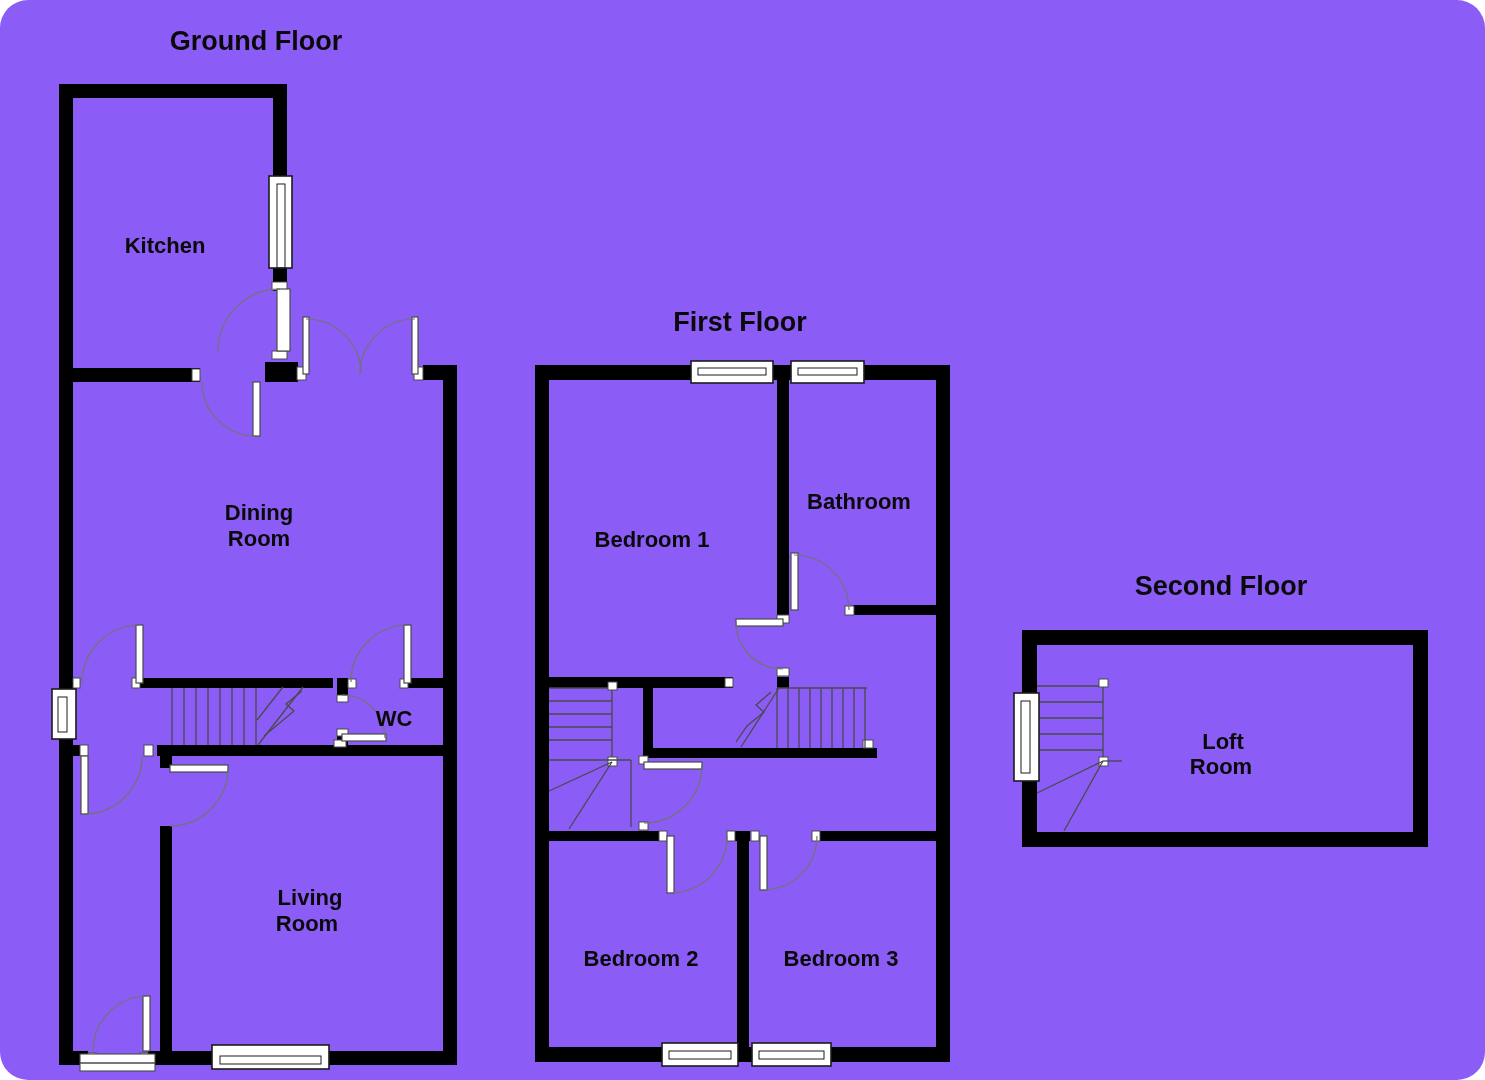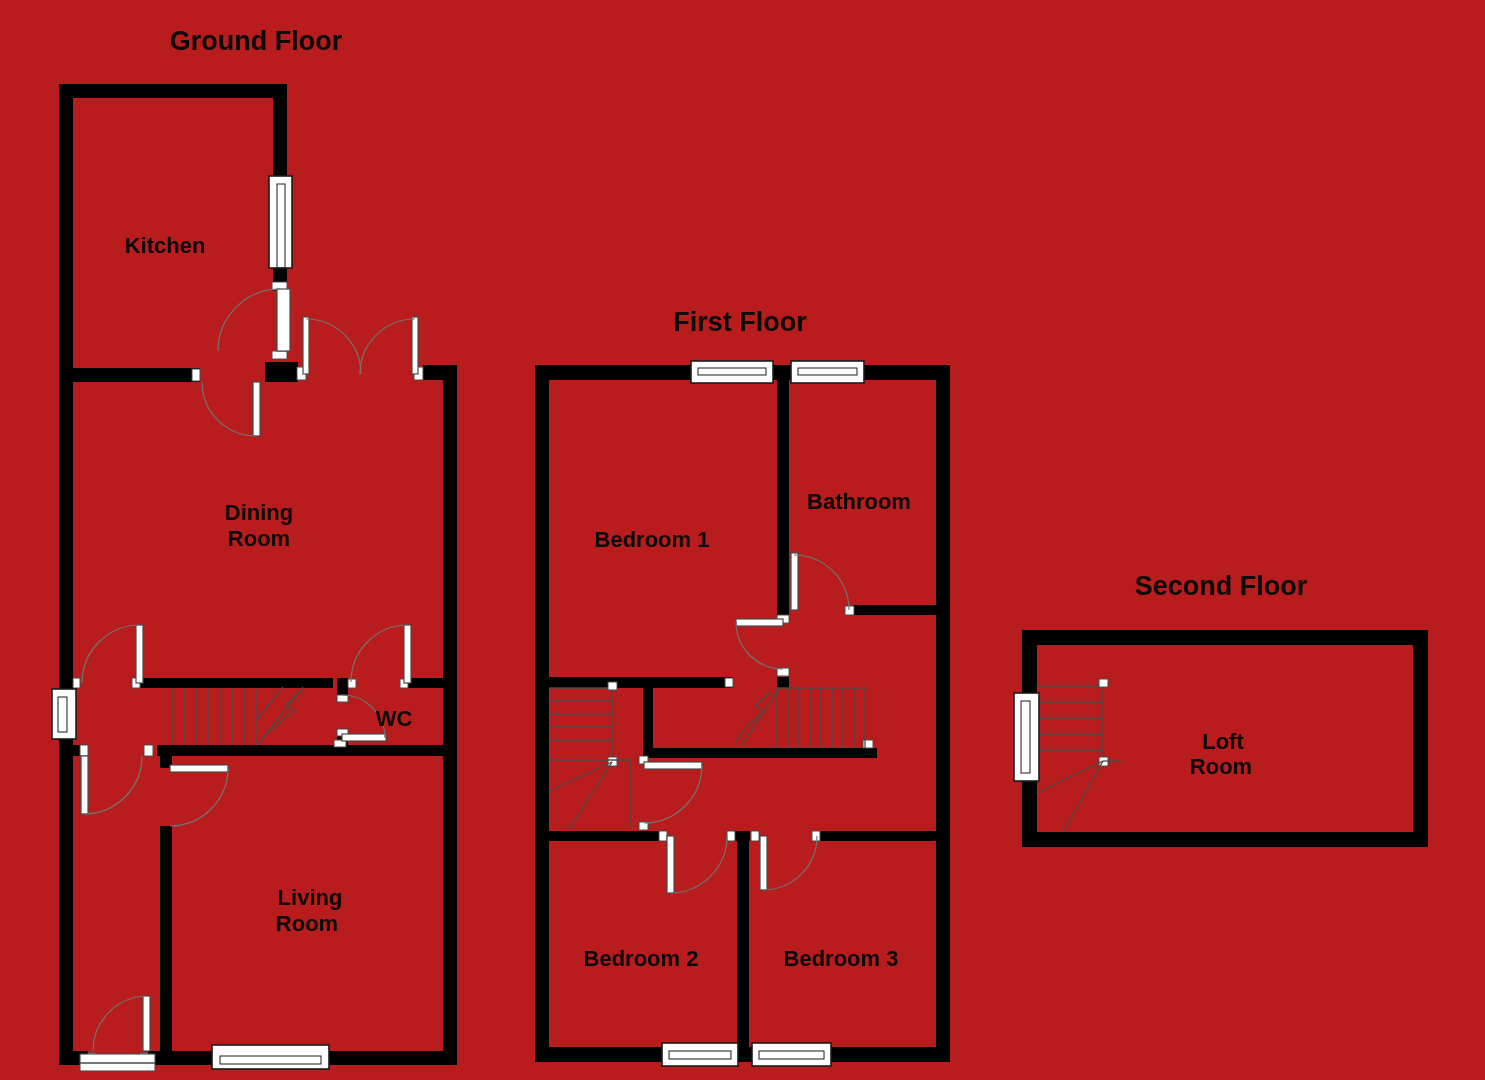--- a/index.html
+++ b/index.html
@@ -1,17 +1,17 @@
 <!DOCTYPE html>
 <html><head>
 <meta charset="utf-8">
 <title>Floor Plan</title>
 <style>
   html,body{margin:0;padding:0;background:#ffffff;}
-  .stage{width:1485px;height:1080px;position:relative;background:#b91c1c;}
+  .stage{width:1485px;height:1080px;position:relative;background:#8b5cf6;border-radius:28px;}
   svg{display:block;}
   .wall{fill:#000000;stroke:none;}
   .jamb{fill:#ffffff;stroke:#4a4a4a;stroke-width:1;}
   .tline{stroke:#4a4a4a;stroke-width:1.3;fill:none;}
   .arc{stroke:#737373;stroke-width:1.2;fill:none;}
   .leaf{fill:#ffffff;stroke:#4a4a4a;stroke-width:1.2;}
   .winframe{fill:#ffffff;stroke:#1c1c1c;stroke-width:1.6;}
   .winline{fill:none;stroke:#1c1c1c;stroke-width:1;}
   .step{fill:#ffffff;stroke:#4a4a4a;stroke-width:1.1;}
   .title{font:bold 27px "Liberation Sans",sans-serif;fill:#0a0a0a;text-anchor:middle;}

